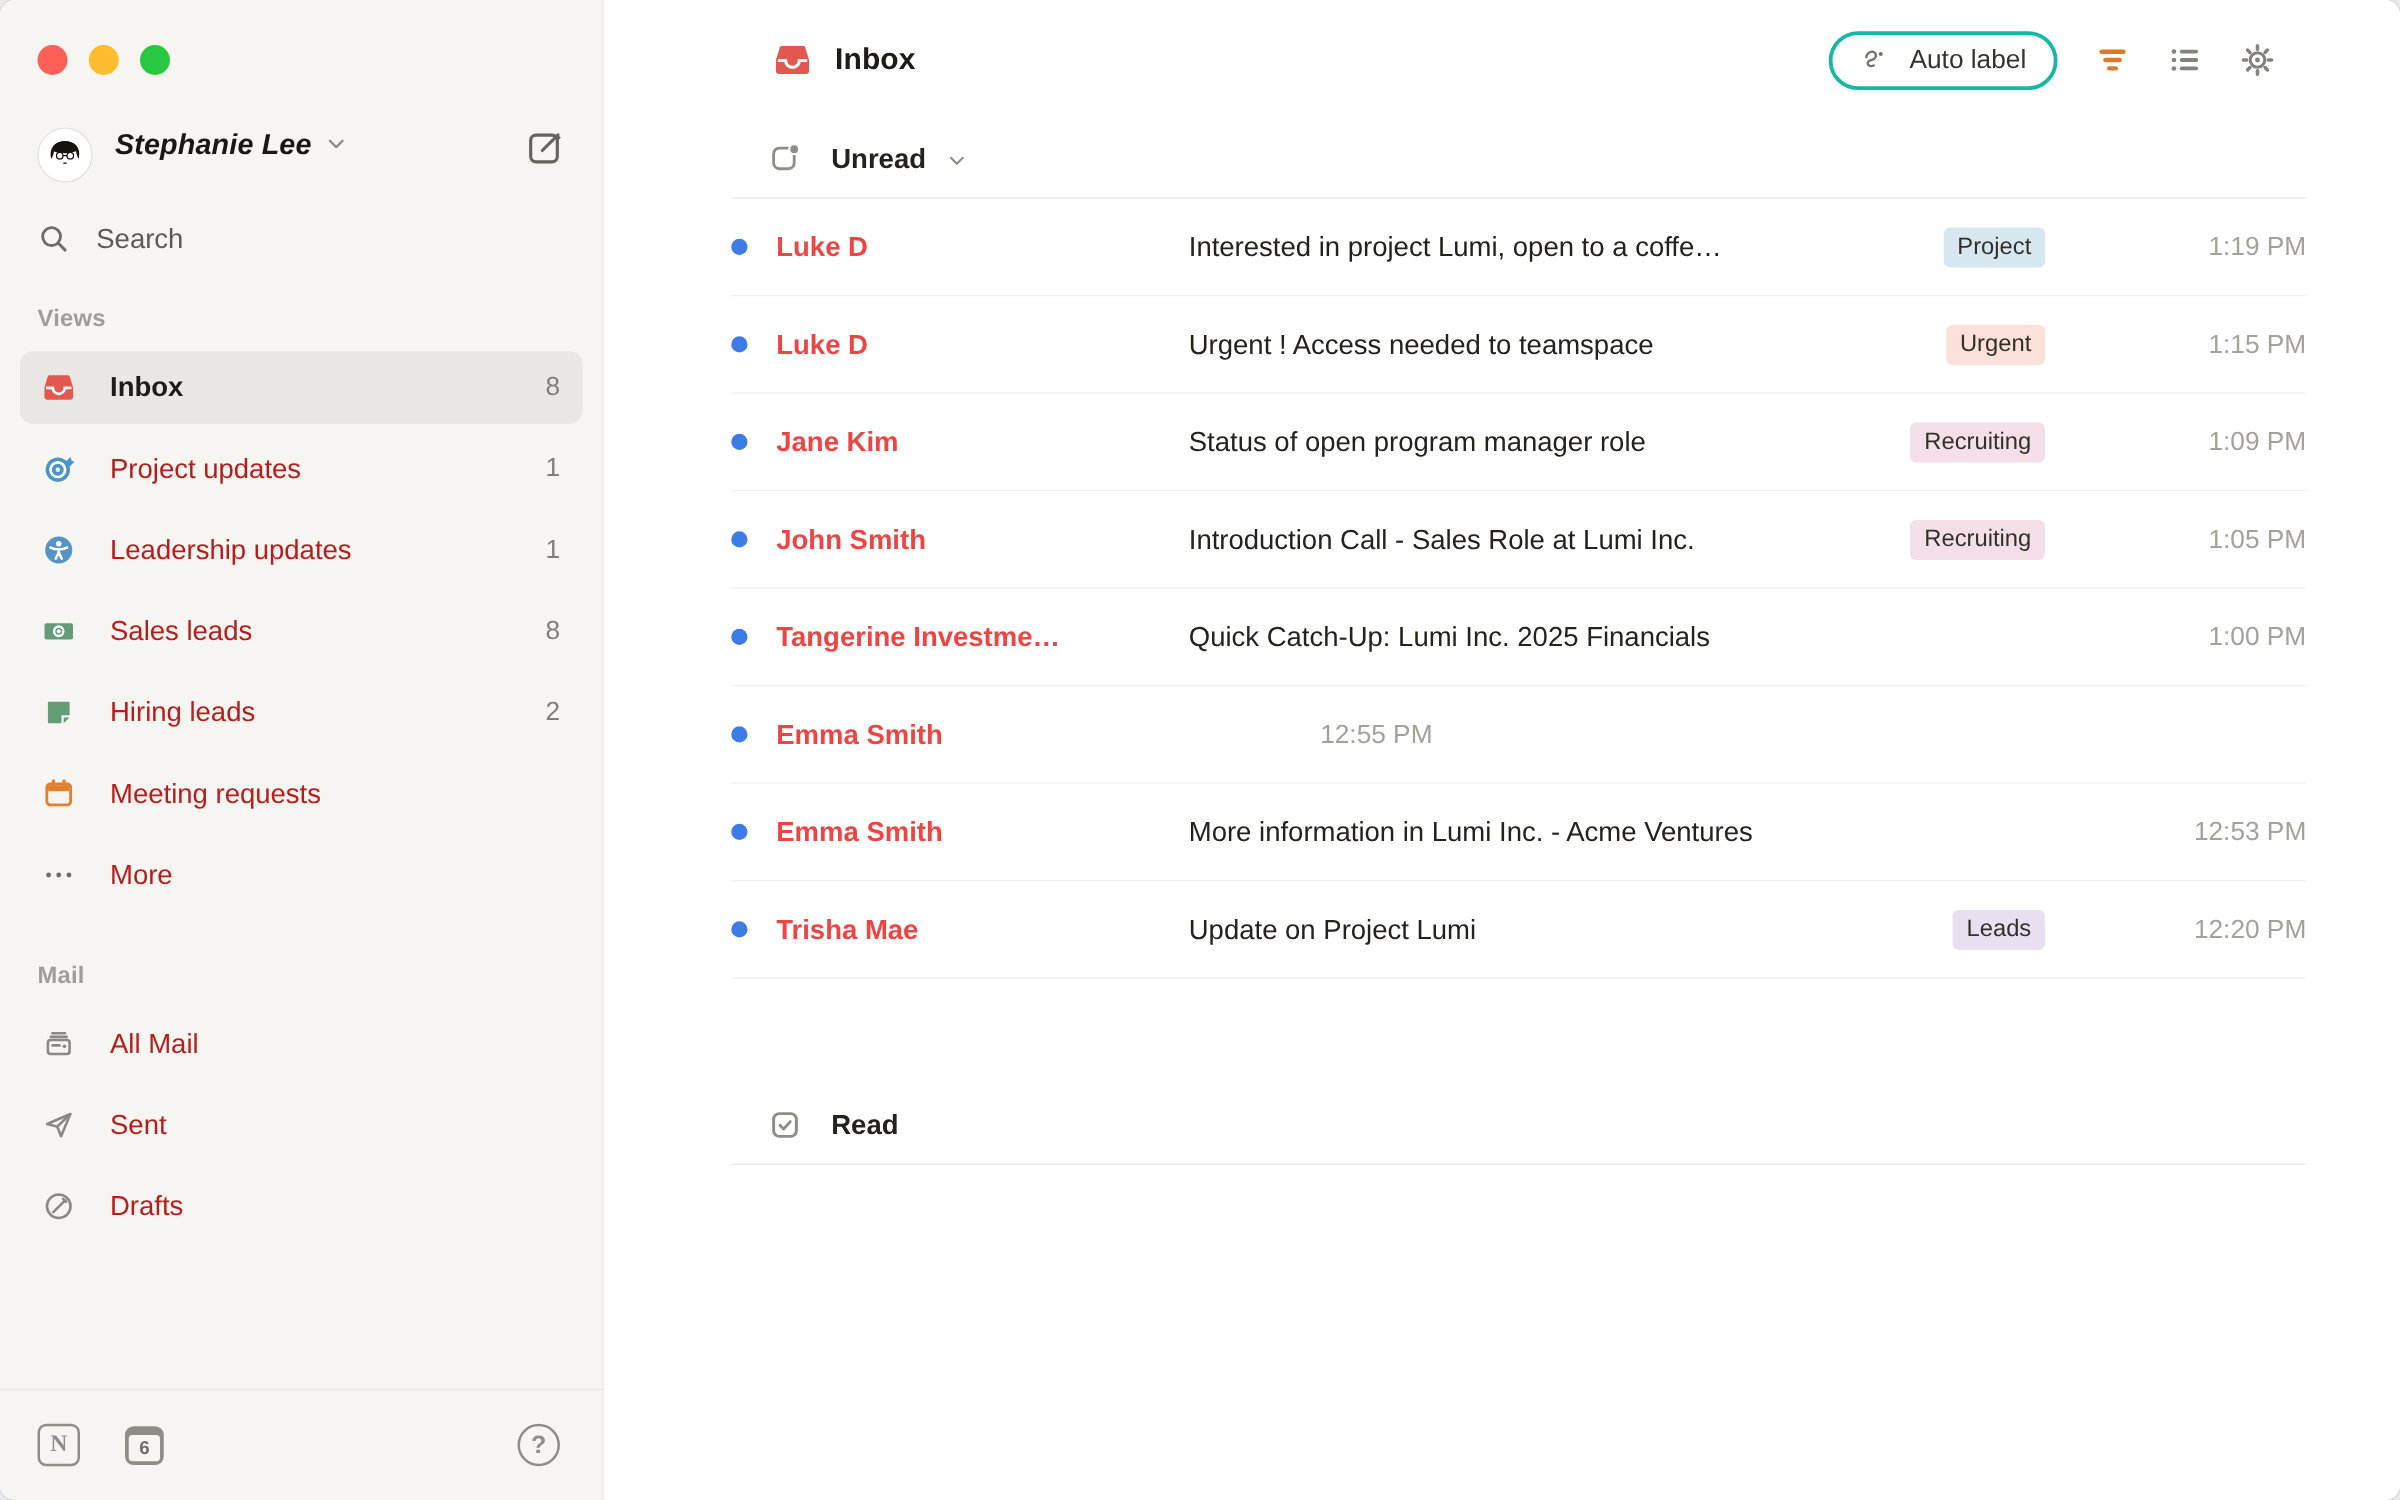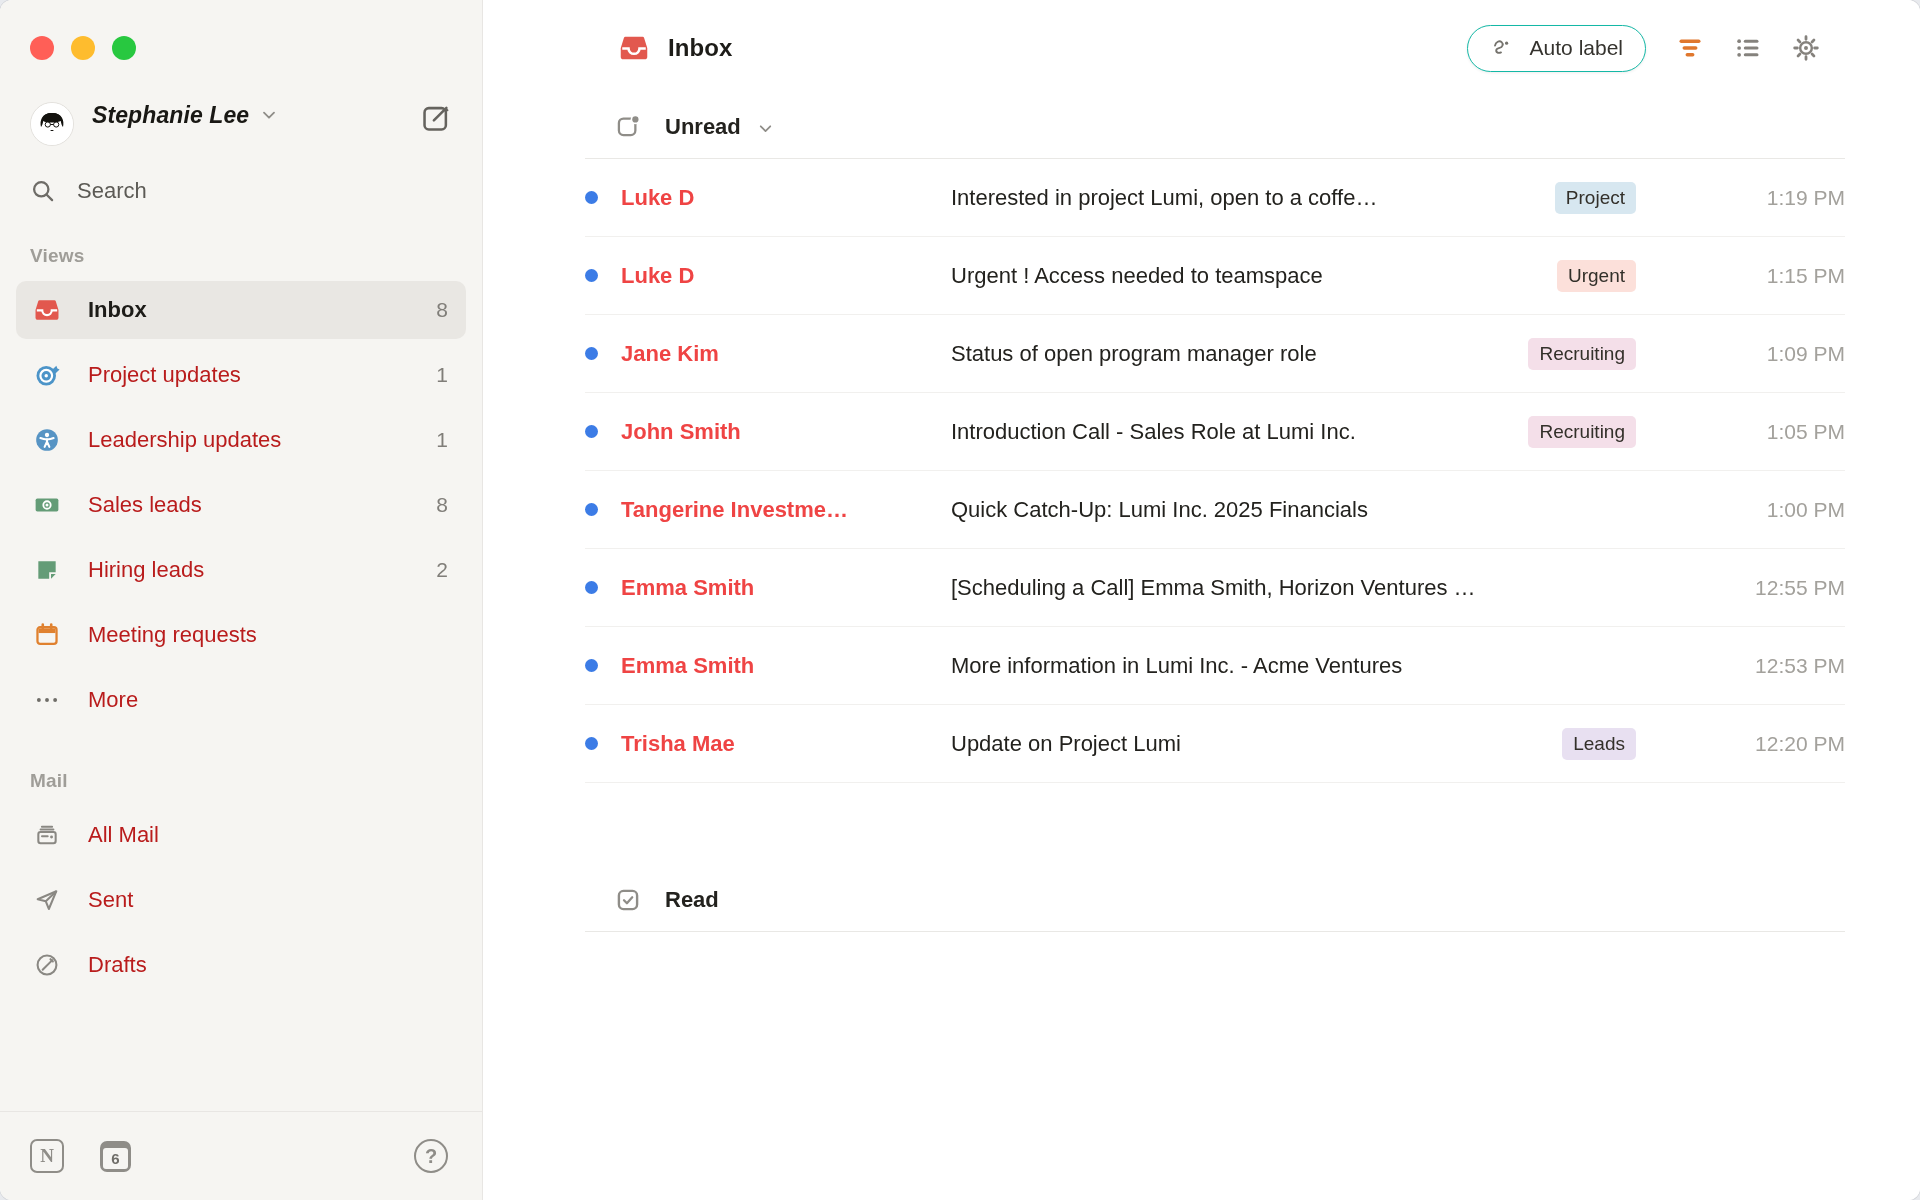--- a/index.html
+++ b/index.html
@@ -86,21 +86,21 @@
   .main-header{
     height:96px;display:flex;align-items:center;
     padding-left:136px;padding-right:100px;
   }
   .title-wrap{display:flex;align-items:center;gap:19px;}
   .inbox-glyph{width:30px;height:30px;color:#e2584e;}
   .page-title{font-size:24px;font-weight:700;color:#1d1c18;letter-spacing:.1px;}
   .header-right{margin-left:auto;display:flex;align-items:center;gap:30px;}
   .pill{
     display:flex;align-items:center;gap:16px;height:47px;padding:0 22px;
-    background:#fff;border:1px solid #14b8a6;border-radius:24px;
+    background:#fff;border:3px solid #14b8a6;border-radius:24px;
     box-shadow:0 1px 3px rgba(0,0,0,.07);cursor:pointer;
   }
   .pill .p-icon{width:24px;height:24px;color:#75736d;}
   .pill .p-label{font-size:21px;color:#35332e;font-weight:500;}
   .hdr-icon{width:28px;height:28px;}
   .hdr-icon.filter{color:#e0772d;}
   .hdr-icon.gray{color:#85827d;}
 
   .content{padding-left:102px;padding-right:75px;}
   .content-inner{width:1260px;}
@@ -457,21 +457,20 @@
     <span class="sender">Tangerine Investme…</span>
     <span class="subject">Quick Catch-Up: Lumi Inc. 2025 Financials</span>
 
     <span class="time">1:00 PM</span>
   </div>
             <div class="email-row">
     <span class="dot-col">
                 <span class="unread-dot"></span>
               </span>
     <span class="sender">Emma Smith</span>
-    <span class="subject">[Scheduling a Call] Emma Smith, Horizon Ventures …</span>
 
     <span class="time">12:55 PM</span>
   </div>
             <div class="email-row">
     <span class="dot-col">
                 <span class="unread-dot"></span>
               </span>
     <span class="sender">Emma Smith</span>
     <span class="subject">More information in Lumi Inc. - Acme Ventures</span>
 

